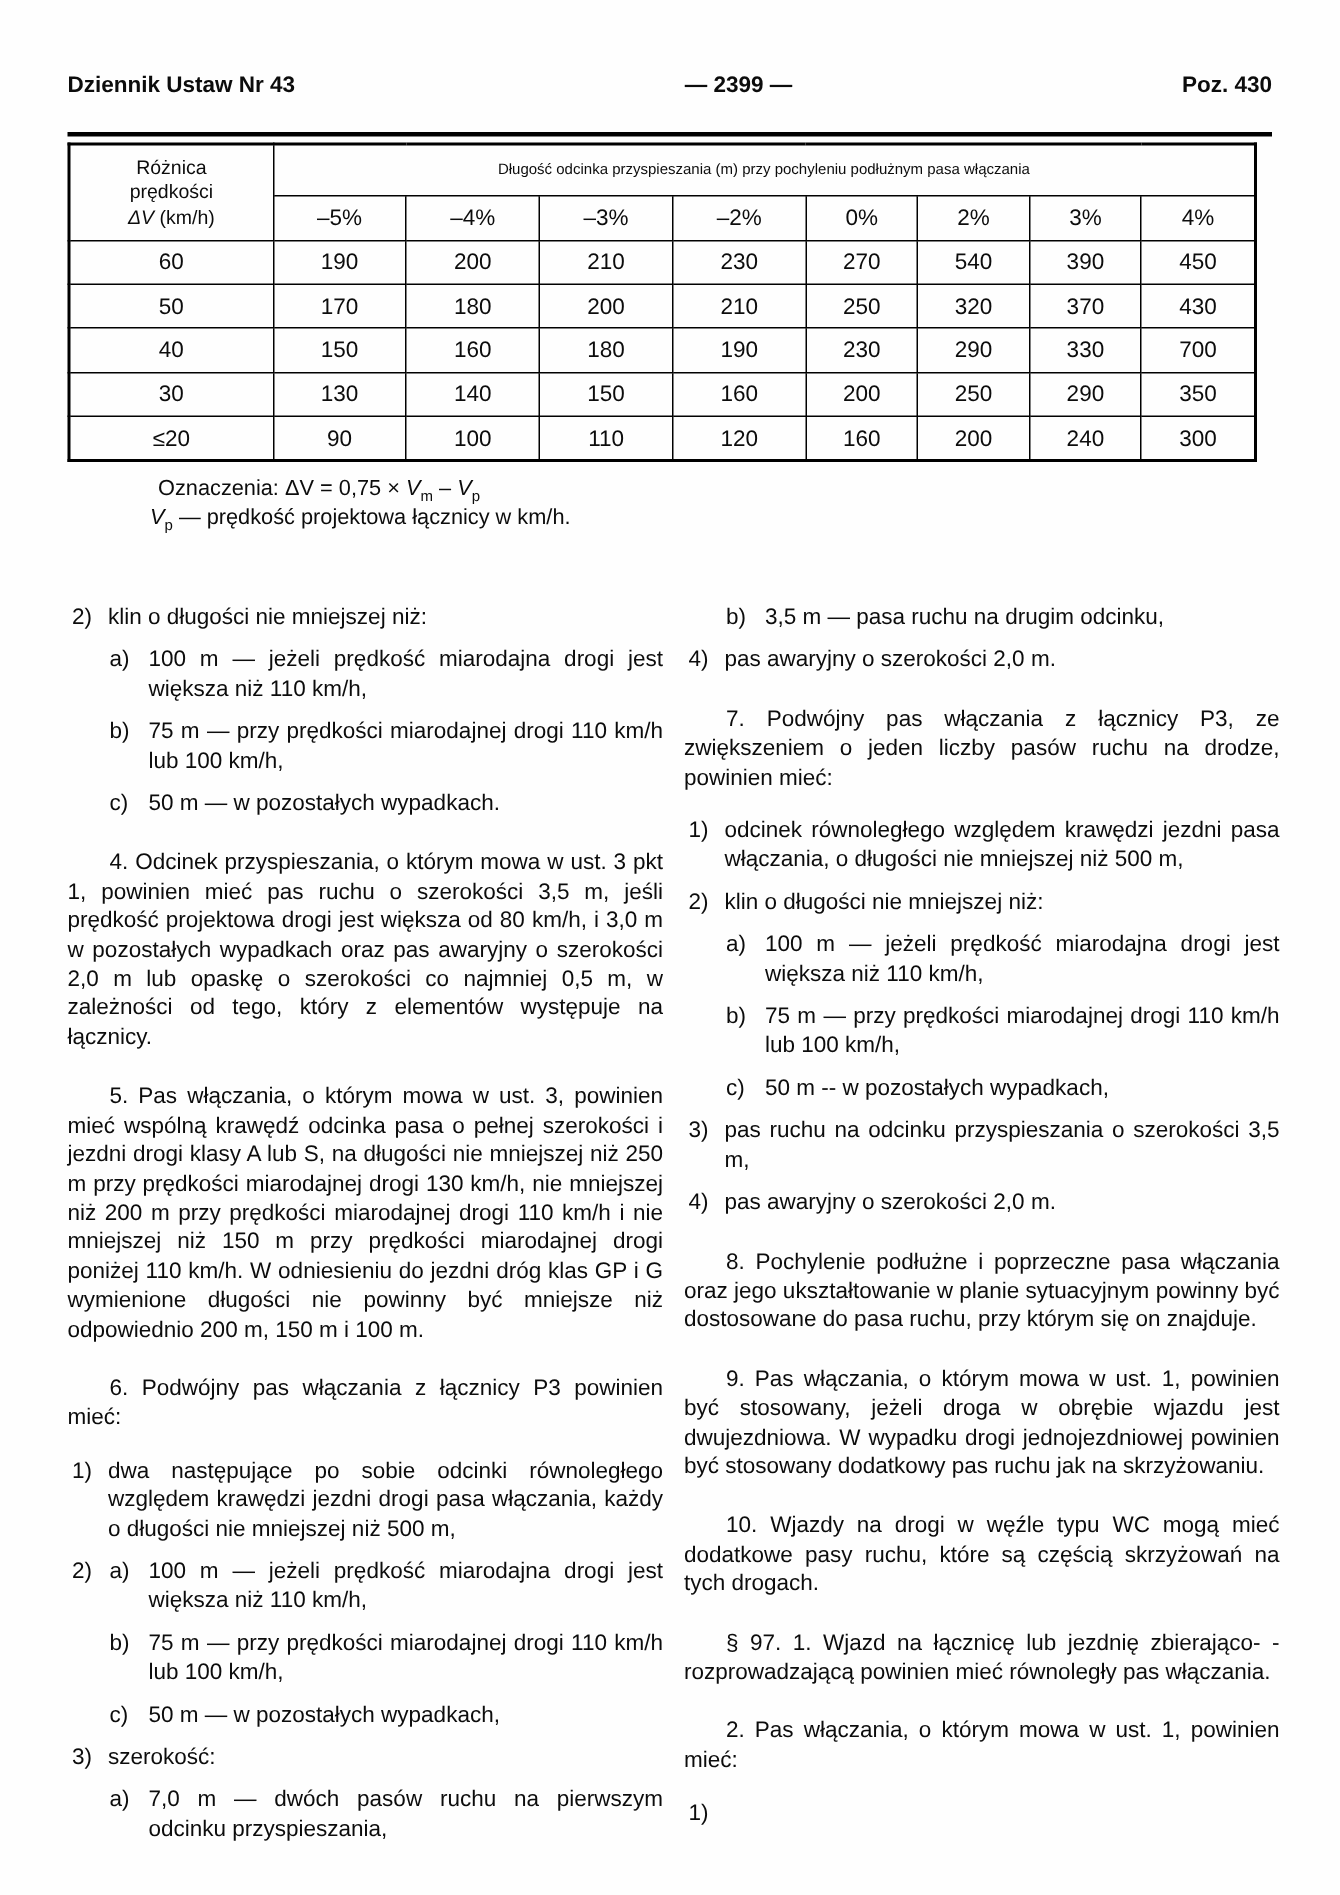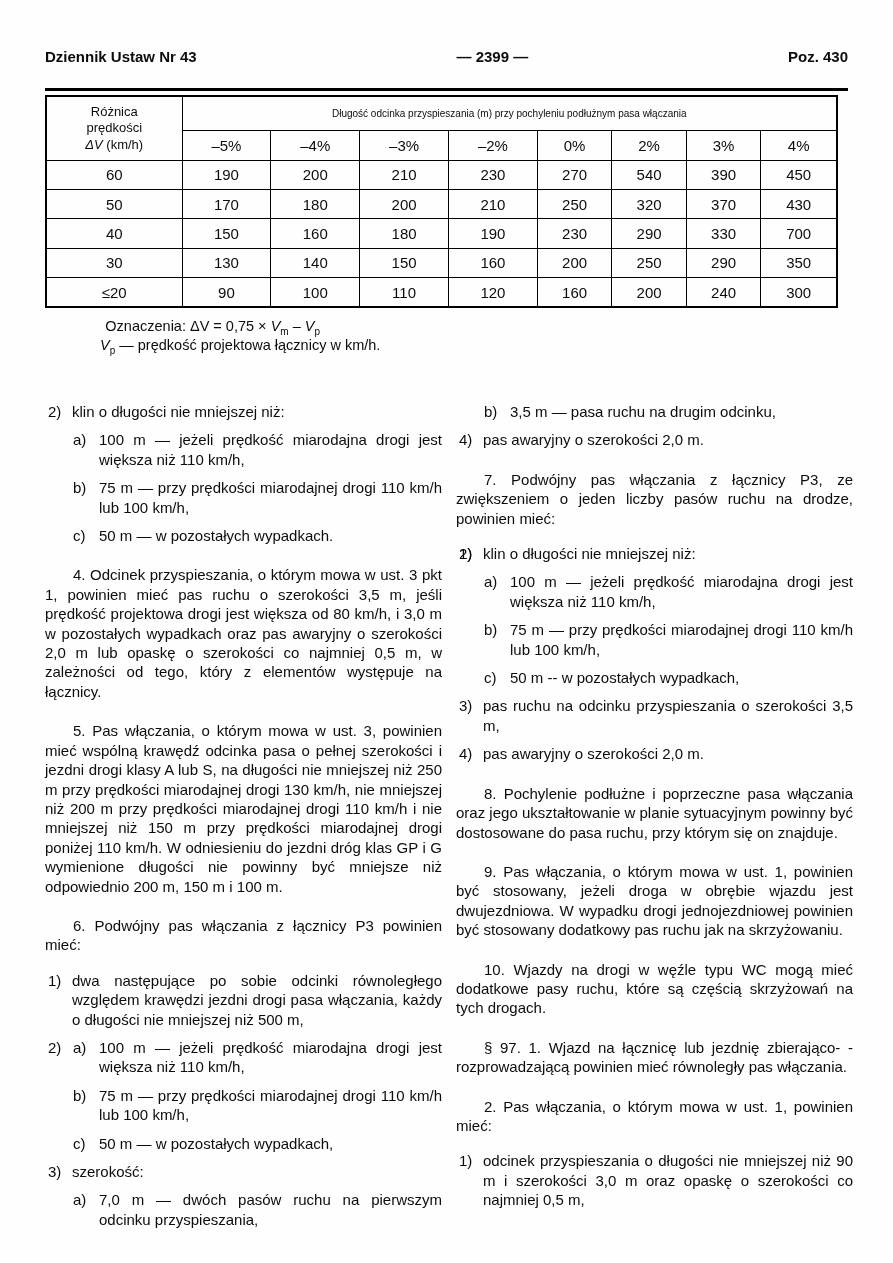--- a/index.html
+++ b/index.html
@@ -199,40 +199,40 @@
     </div>
 
   <div class="col col-right">
 
       <div class="blk blk-let"><span class="marker">b)</span><span>3,5 m — pasa ruchu na drugim odcinku,</span></div>
 
       <div class="blk blk-num"><span class="marker">4)</span><span>pas awaryjny o szerokości 2,0 m.</span></div>
 
       <div class="blk blk-para"><span class="marker"></span><span>7. Podwójny pas włączania z łącznicy P3, ze zwiększeniem o jeden liczby pasów ruchu na drodze, powinien mieć:</span></div>
 
+      <div class="blk blk-num"><span class="marker">1)</span><span>odcinek równoległego względem krawędzi jezdni pasa włączania, o długości nie mniejszej niż 500 m,</span></div>
+
+      <div class="blk blk-num"><span class="marker">2)</span><span>klin o długości nie mniejszej niż:</span></div>
+
+      <div class="blk blk-let"><span class="marker">a)</span><span>100 m — jeżeli prędkość miarodajna drogi jest większa niż 110 km/h,</span></div>
+
+      <div class="blk blk-let"><span class="marker">b)</span><span>75 m — przy prędkości miarodajnej drogi 110 km/h lub 100 km/h,</span></div>
+
+      <div class="blk blk-let"><span class="marker">c)</span><span>50 m -- w pozostałych wypadkach,</span></div>
+
+      <div class="blk blk-num"><span class="marker">3)</span><span>pas ruchu na odcinku przyspieszania o szerokości 3,5 m,</span></div>
+
+      <div class="blk blk-num"><span class="marker">4)</span><span>pas awaryjny o szerokości 2,0 m.</span></div>
+
+      <div class="blk blk-para"><span class="marker"></span><span>8. Pochylenie podłużne i poprzeczne pasa włączania oraz jego ukształtowanie w planie sytuacyjnym powinny być dostosowane do pasa ruchu, przy którym się on znajduje.</span></div>
+
+      <div class="blk blk-para"><span class="marker"></span><span>9. Pas włączania, o którym mowa w ust. 1, powinien być stosowany, jeżeli droga w obrębie wjazdu jest dwujezdniowa. W wypadku drogi jednojezdniowej powinien być stosowany dodatkowy pas ruchu jak na skrzyżowaniu.</span></div>
+
+      <div class="blk blk-para"><span class="marker"></span><span>10. Wjazdy na drogi w węźle typu WC mogą mieć dodatkowe pasy ruchu, które są częścią skrzyżowań na tych drogach.</span></div>
+
+      <div class="blk blk-para"><span class="marker"></span><span>§ 97. 1. Wjazd na łącznicę lub jezdnię zbierająco- -rozprowadzającą powinien mieć równoległy pas włączania.</span></div>
+
+      <div class="blk blk-para"><span class="marker"></span><span>2. Pas włączania, o którym mowa w ust. 1, powinien mieć:</span></div>
+
       <div class="blk blk-num"><span class="marker">1)</span></div>
-
-      <div class="blk blk-num"><span class="marker">2)</span><span>klin o długości nie mniejszej niż:</span></div>
-
-      <div class="blk blk-let"><span class="marker">a)</span><span>100 m — jeżeli prędkość miarodajna drogi jest większa niż 110 km/h,</span></div>
-
-      <div class="blk blk-let"><span class="marker">b)</span><span>75 m — przy prędkości miarodajnej drogi 110 km/h lub 100 km/h,</span></div>
-
-      <div class="blk blk-let"><span class="marker">c)</span><span>50 m -- w pozostałych wypadkach,</span></div>
-
-      <div class="blk blk-num"><span class="marker">3)</span><span>pas ruchu na odcinku przyspieszania o szerokości 3,5 m,</span></div>
-
-      <div class="blk blk-num"><span class="marker">4)</span><span>pas awaryjny o szerokości 2,0 m.</span></div>
-
-      <div class="blk blk-para"><span class="marker"></span><span>8. Pochylenie podłużne i poprzeczne pasa włączania oraz jego ukształtowanie w planie sytuacyjnym powinny być dostosowane do pasa ruchu, przy którym się on znajduje.</span></div>
-
-      <div class="blk blk-para"><span class="marker"></span><span>9. Pas włączania, o którym mowa w ust. 1, powinien być stosowany, jeżeli droga w obrębie wjazdu jest dwujezdniowa. W wypadku drogi jednojezdniowej powinien być stosowany dodatkowy pas ruchu jak na skrzyżowaniu.</span></div>
-
-      <div class="blk blk-para"><span class="marker"></span><span>10. Wjazdy na drogi w węźle typu WC mogą mieć dodatkowe pasy ruchu, które są częścią skrzyżowań na tych drogach.</span></div>
-
-      <div class="blk blk-para"><span class="marker"></span><span>§ 97. 1. Wjazd na łącznicę lub jezdnię zbierająco- -rozprowadzającą powinien mieć równoległy pas włączania.</span></div>
-
-      <div class="blk blk-para"><span class="marker"></span><span>2. Pas włączania, o którym mowa w ust. 1, powinien mieć:</span></div>
-
-      <div class="blk blk-num"><span class="marker">1)</span><span>odcinek przyspieszania o długości nie mniejszej niż 90 m i szerokości 3,0 m oraz opaskę o szerokości co najmniej 0,5 m,</span></div>
     </div>
 
 </div>
 
 </body></html>

